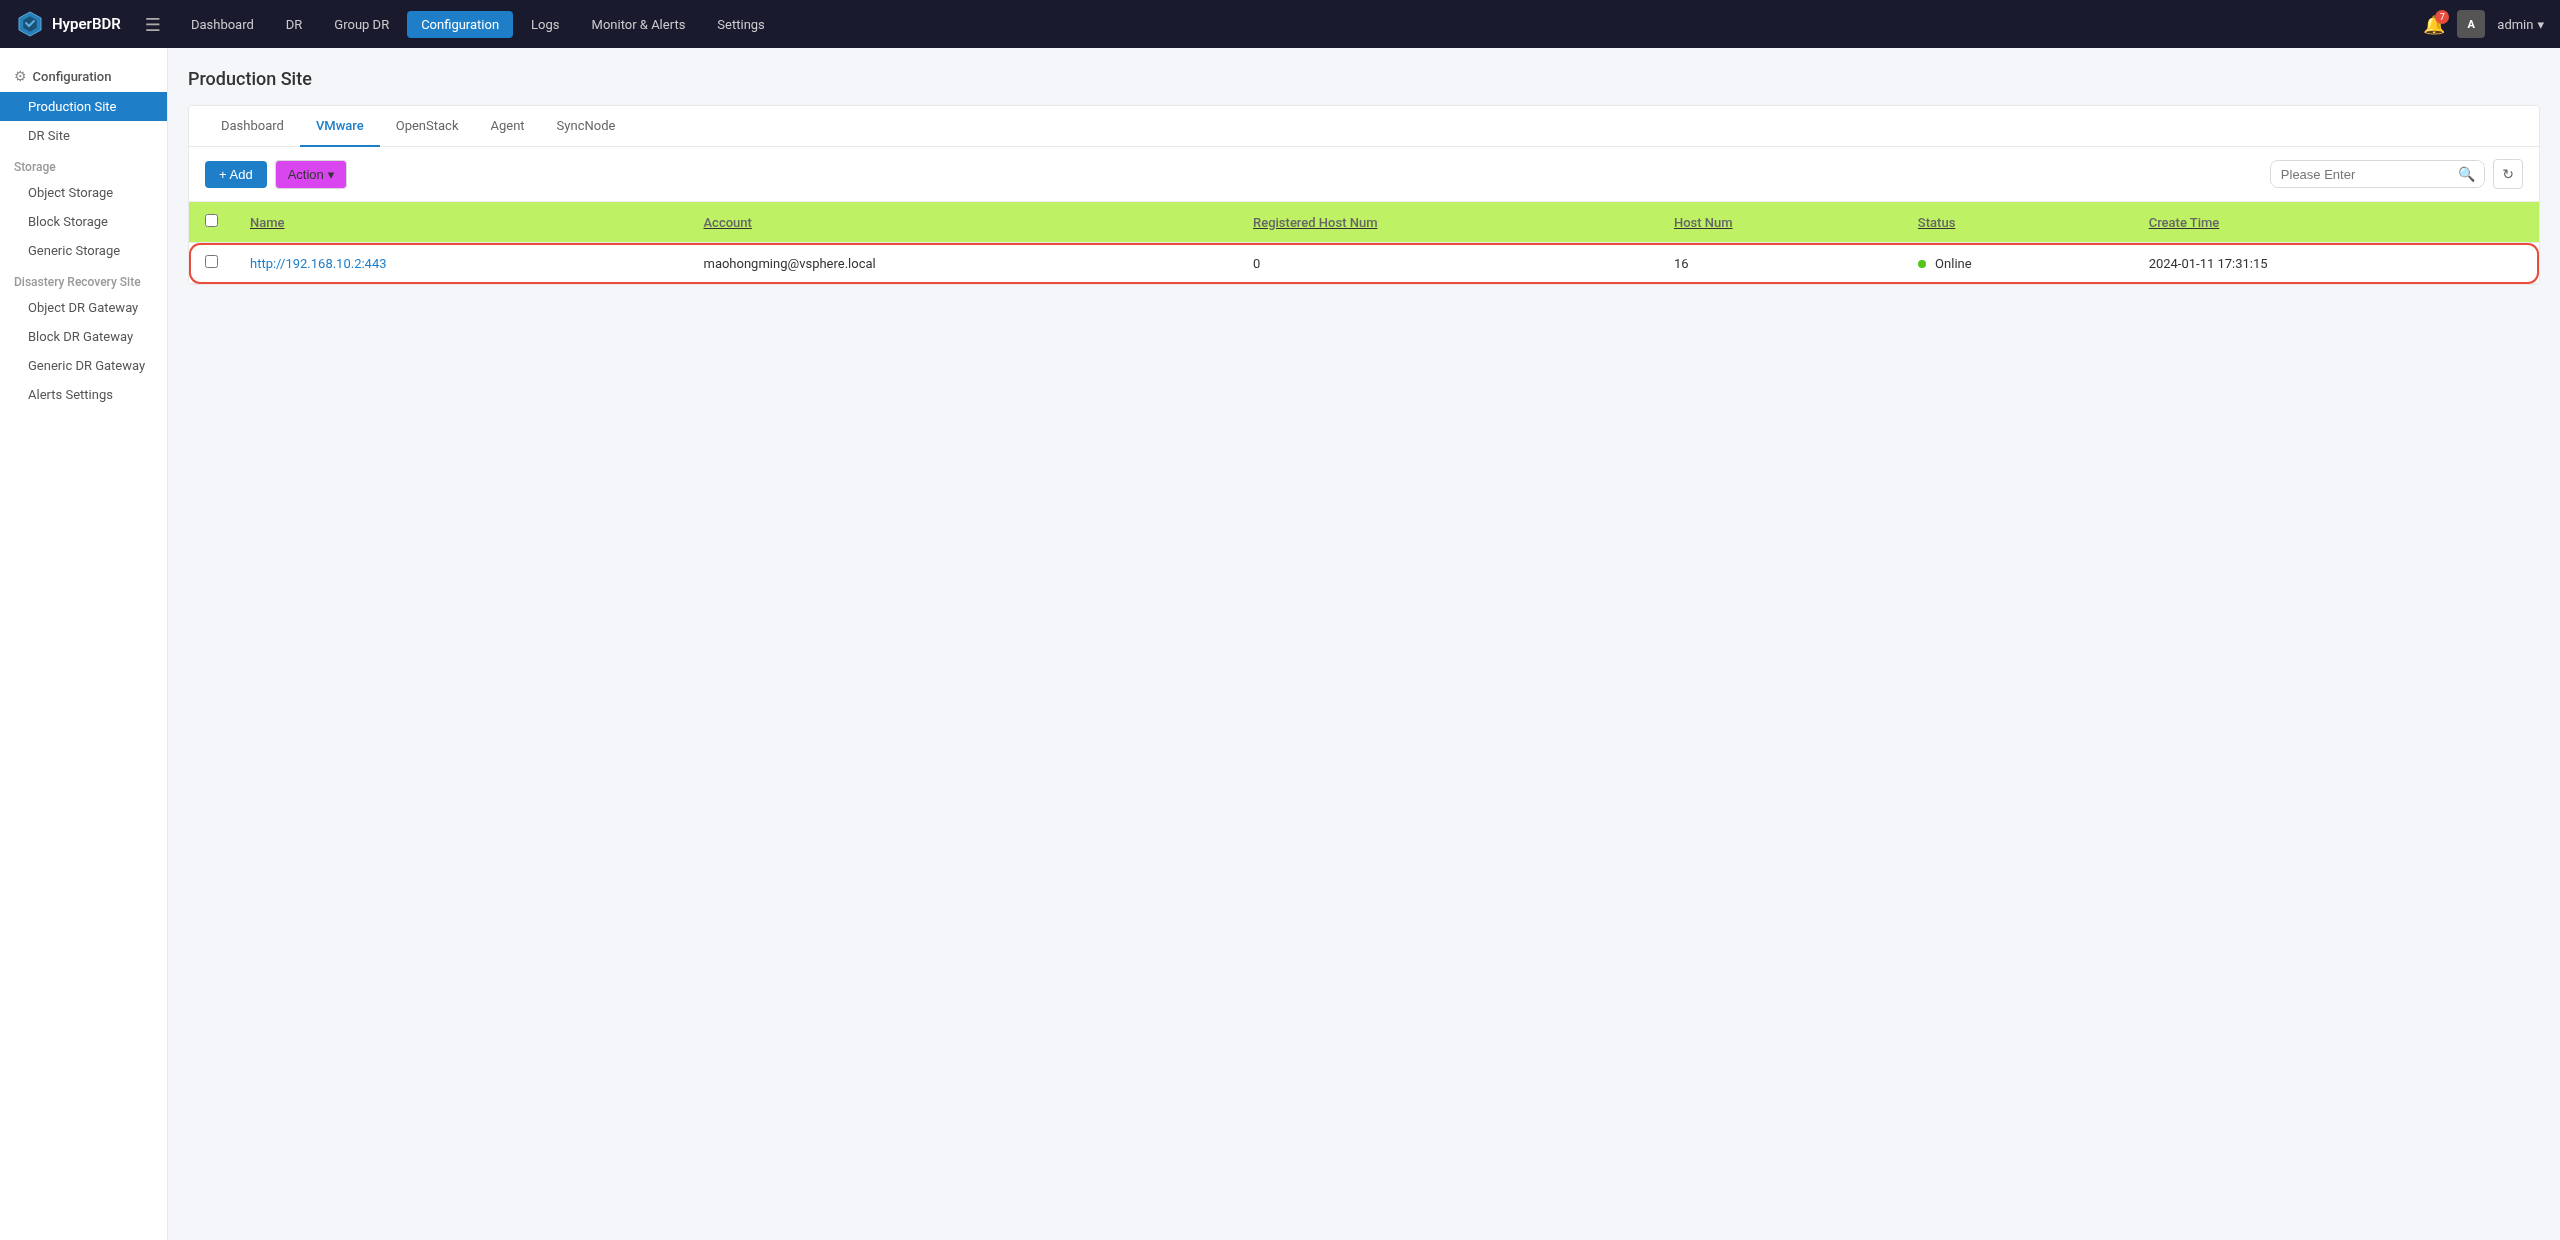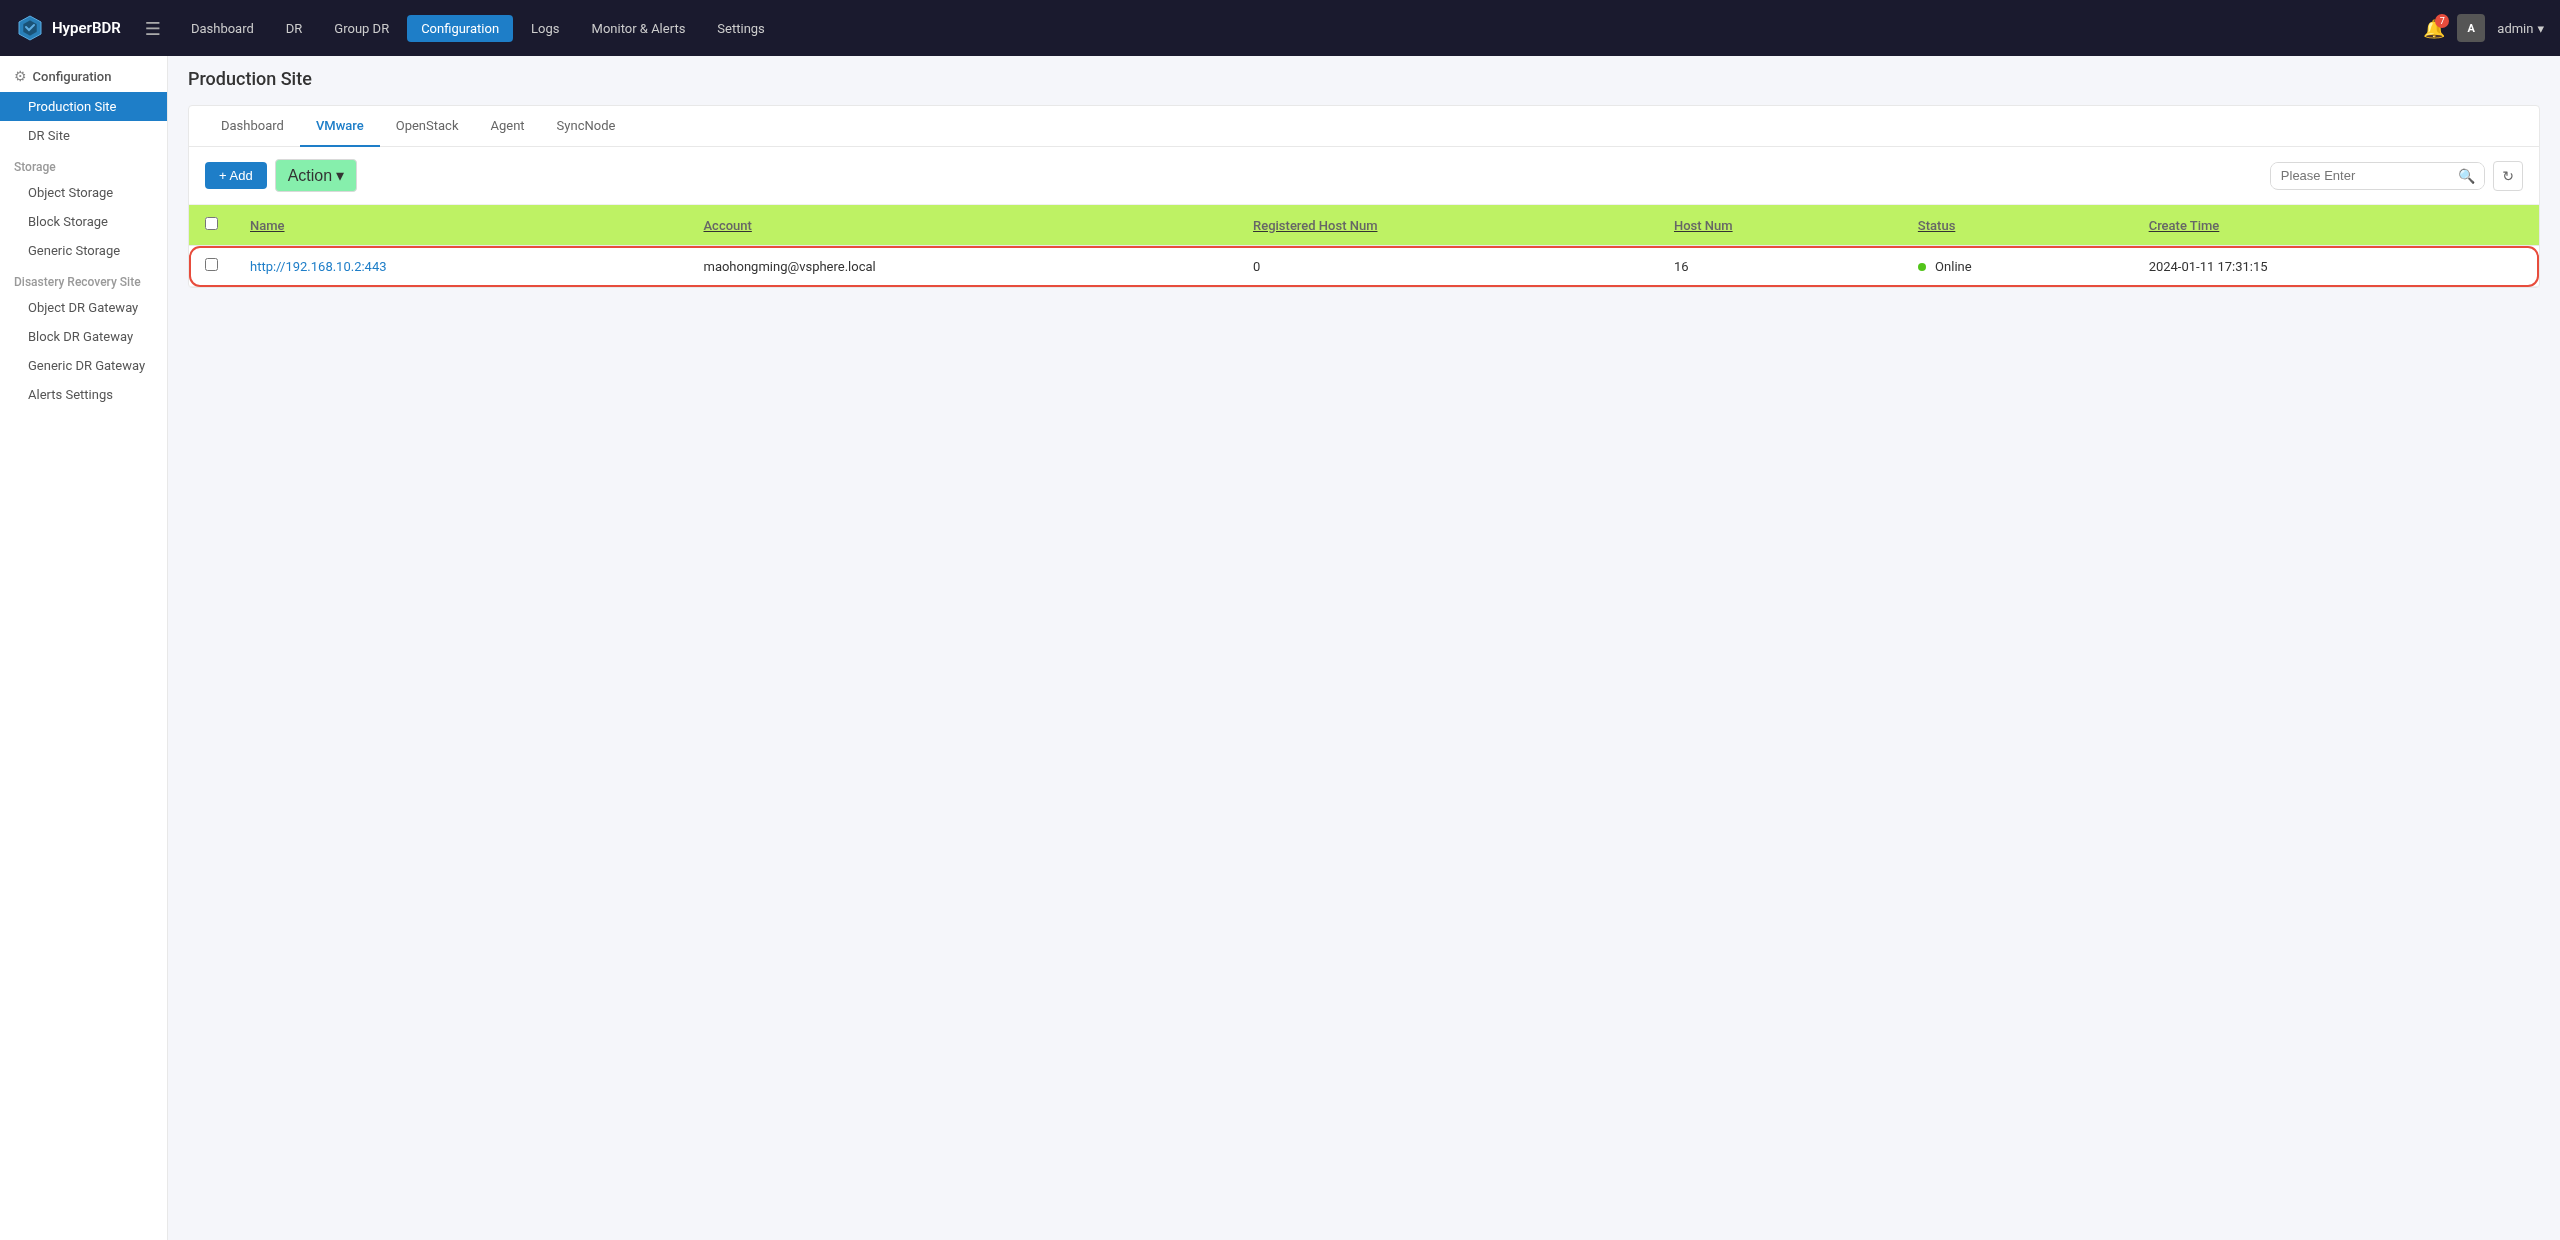--- a/index.html
+++ b/index.html
@@ -1,21 +1,21 @@
 <!DOCTYPE html>
 <html><head>
   <meta charset="utf-8">
   <style>
     * { margin: 0; padding: 0; box-sizing: border-box; }
     body { font-family: -apple-system, BlinkMacSystemFont, 'Segoe UI', Roboto, sans-serif; font-size: 14px; background: #f0f2f5; color: #333; }
 
     
     .top-nav {
       background: #1a1a2e;
-      height: 56px;
+      height: 48px;
       display: flex;
       align-items: center;
       padding: 2px 16px;
       color: #fff;
       position: fixed;
       top: 0; left: 0; right: 0;
       z-index: 100;
     }
     .top-nav .logo {
       display: flex;
@@ -188,26 +188,26 @@
       border: none;
       border-radius: 4px;
       padding: 6px 14px;
       font-size: 13px;
       cursor: pointer;
       display: flex;
       align-items: center;
       gap: 4px;
     }
     .btn-default {
-      background: #86efac;
+      background: #d946ef;
       color: #333;
       border: 1px solid #d9d9d9;
       border-radius: 4px;
       padding: 6px 12px;
-      font-size: 16px;
+      font-size: 13px;
       cursor: pointer;
       display: flex;
       align-items: center;
       gap: 4px;
     }
     .toolbar-spacer { flex: 1; }
     .search-box {
       display: flex;
       align-items: center;
       border: 1px solid #d9d9d9;

